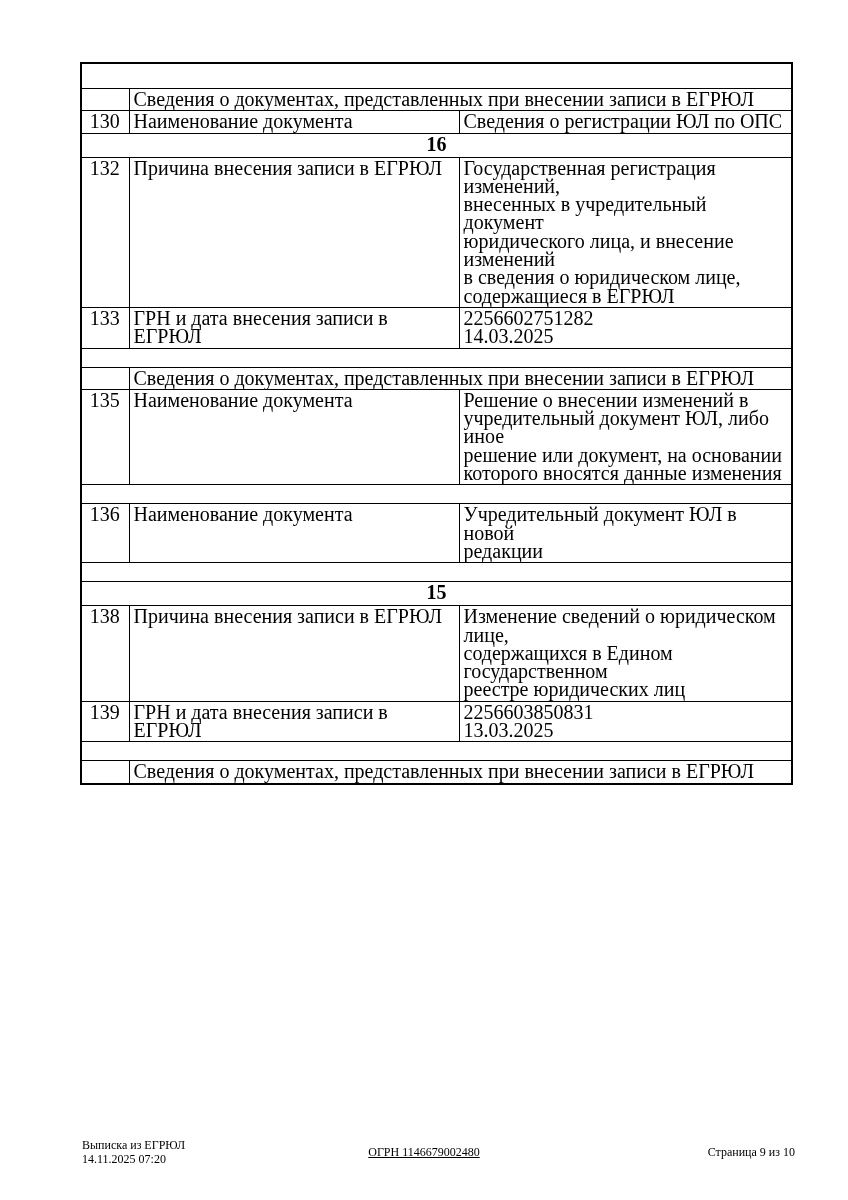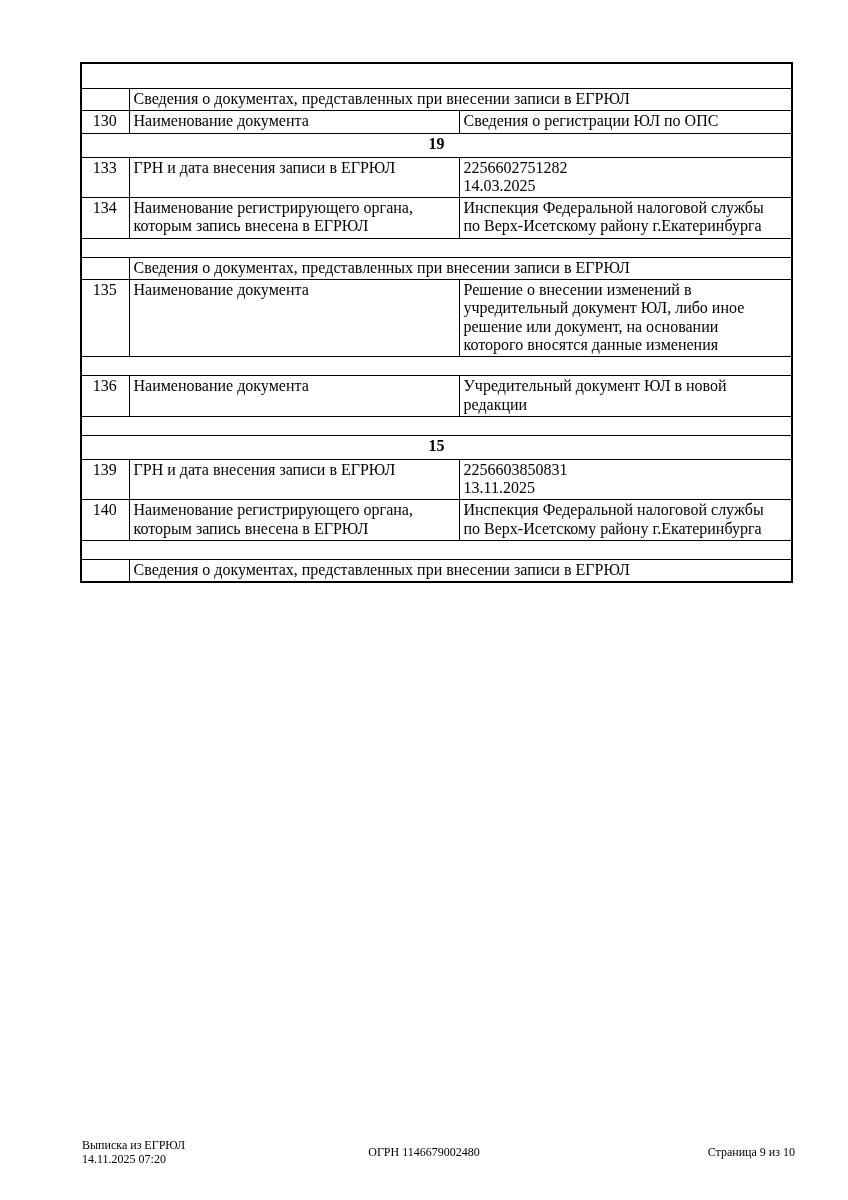--- a/index.html
+++ b/index.html
@@ -20,21 +20,21 @@
     left: 80px;
     top: 62px;
     width: 711px;
     border-collapse: collapse;
     table-layout: fixed;
     border: 2px solid #000;
   }
   .doc-table td {
     border: 1.6px solid #000;
     font-family: "Liberation Serif", serif;
-    font-size: 16px;
+    font-size: 20px;
     line-height: 18.3px;
     padding: 1px 4px 2px 4px;
     vertical-align: top;
     white-space: pre-line;
     overflow: hidden;
   }
   .doc-table td.num {
     text-align: center;
     padding-left: 0;
     padding-right: 1px;
@@ -66,20 +66,21 @@
     position: absolute;
     left: 82px;
     top: 0;
   }
   .footer-center {
     position: absolute;
     left: 0;
     width: 848px;
     text-align: center;
     top: 7px;
+    text-decoration: underline;
   }
   .footer-right {
     position: absolute;
     right: 53px;
     top: 7px;
     margin-left: 20px;
   }
 </style>
 </head>
 <body>
@@ -97,34 +98,36 @@
       <tr>
         <td class="num"></td>
         <td class="section" colspan="2">Сведения о документах, представленных при внесении записи в ЕГРЮЛ</td>
       </tr>
       <tr>
         <td class="num">130</td>
         <td class="label">Наименование документа</td>
         <td class="value">Сведения о регистрации ЮЛ по ОПС</td>
       </tr>
       <tr>
-        <td class="group" colspan="3">19</td>
+        <td class="group" colspan="3">16</td>
+      </tr>
+      <tr>
+        <td class="num">132</td>
+        <td class="label">Причина внесения записи в ЕГРЮЛ</td>
+        <td class="value">Государственная регистрация изменений,
+внесенных в учредительный документ
+юридического лица, и внесение изменений
+в сведения о юридическом лице,
+содержащиеся в ЕГРЮЛ</td>
       </tr>
       <tr>
         <td class="num">133</td>
         <td class="label">ГРН и дата внесения записи в ЕГРЮЛ</td>
         <td class="value">2256602751282
 14.03.2025</td>
-      </tr>
-      <tr>
-        <td class="num">134</td>
-        <td class="label">Наименование регистрирующего органа,
-которым запись внесена в ЕГРЮЛ</td>
-        <td class="value">Инспекция Федеральной налоговой службы
-по Верх-Исетскому району г.Екатеринбурга</td>
       </tr>
       <tr>
         <td class="spacer" colspan="3"></td>
       </tr>
       <tr>
         <td class="num"></td>
         <td class="section" colspan="2">Сведения о документах, представленных при внесении записи в ЕГРЮЛ</td>
       </tr>
       <tr>
         <td class="num">135</td>
@@ -144,31 +147,31 @@
 редакции
  </td>
       </tr>
       <tr>
         <td class="spacer" colspan="3"></td>
       </tr>
       <tr>
         <td class="group" colspan="3">15</td>
       </tr>
       <tr>
+        <td class="num">138</td>
+        <td class="label">Причина внесения записи в ЕГРЮЛ</td>
+        <td class="value">Изменение сведений о юридическом лице,
+содержащихся в Едином государственном
+реестре юридических лиц</td>
+      </tr>
+      <tr>
         <td class="num">139</td>
         <td class="label">ГРН и дата внесения записи в ЕГРЮЛ</td>
         <td class="value">2256603850831
-13.11.2025</td>
-      </tr>
-      <tr>
-        <td class="num">140</td>
-        <td class="label">Наименование регистрирующего органа,
-которым запись внесена в ЕГРЮЛ</td>
-        <td class="value">Инспекция Федеральной налоговой службы
-по Верх-Исетскому району г.Екатеринбурга</td>
+13.03.2025</td>
       </tr>
       <tr>
         <td class="spacer" colspan="3"></td>
       </tr>
       <tr>
         <td class="num"></td>
         <td class="section" colspan="2">Сведения о документах, представленных при внесении записи в ЕГРЮЛ</td>
       </tr>
     </tbody>
 </table>

